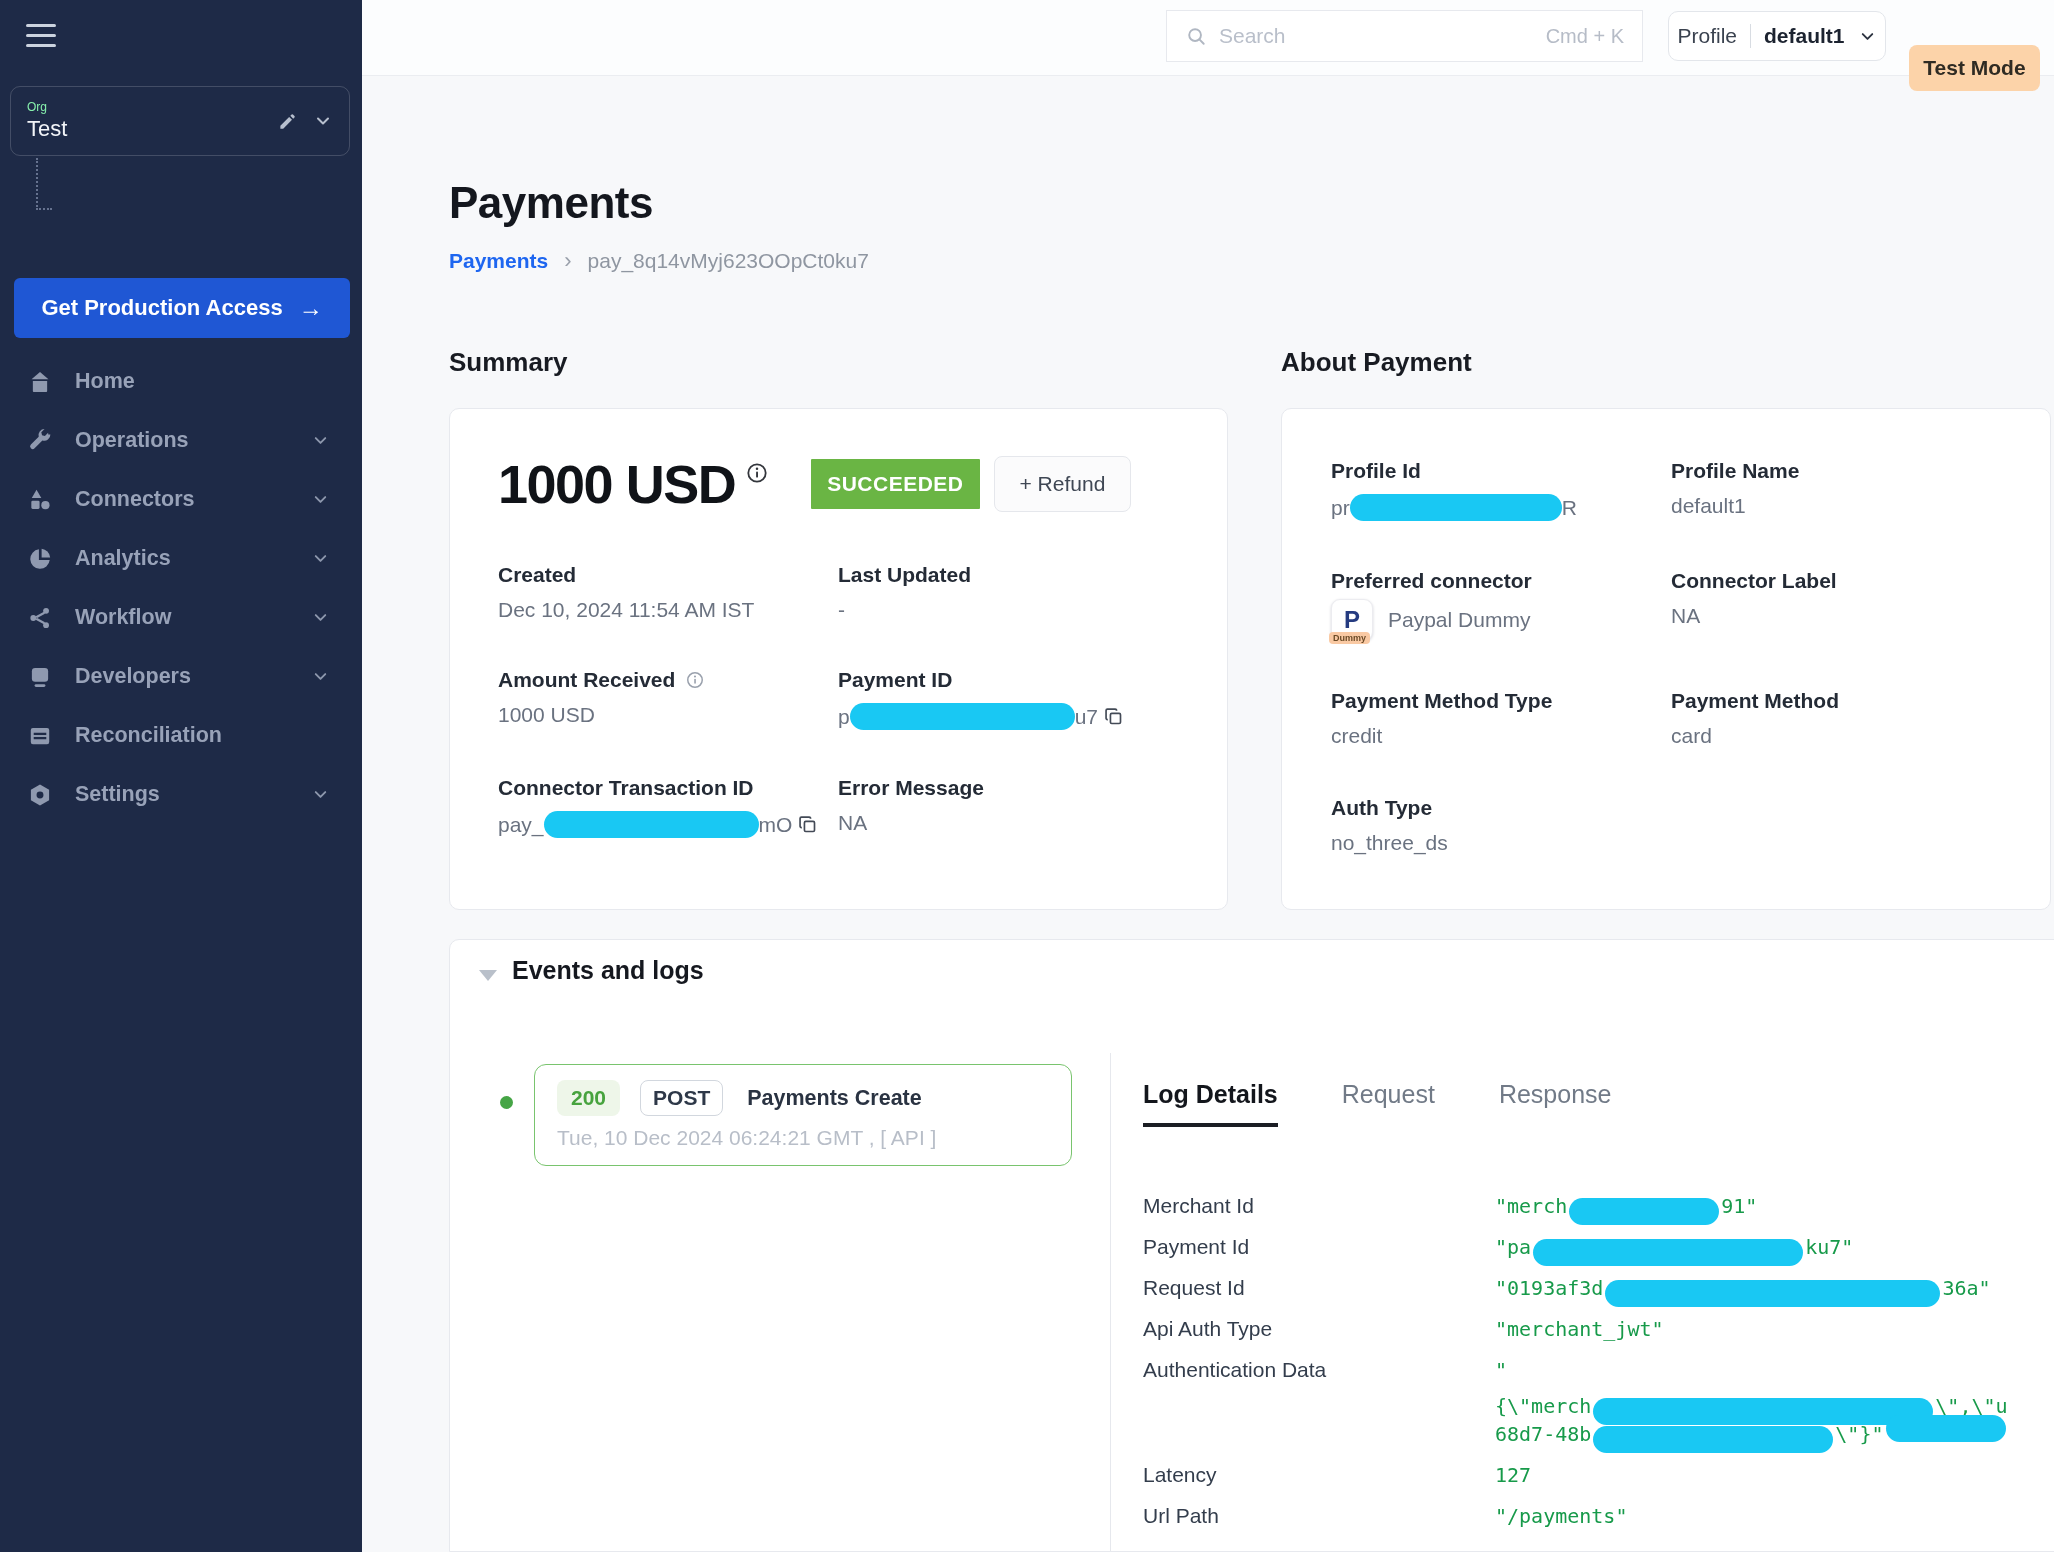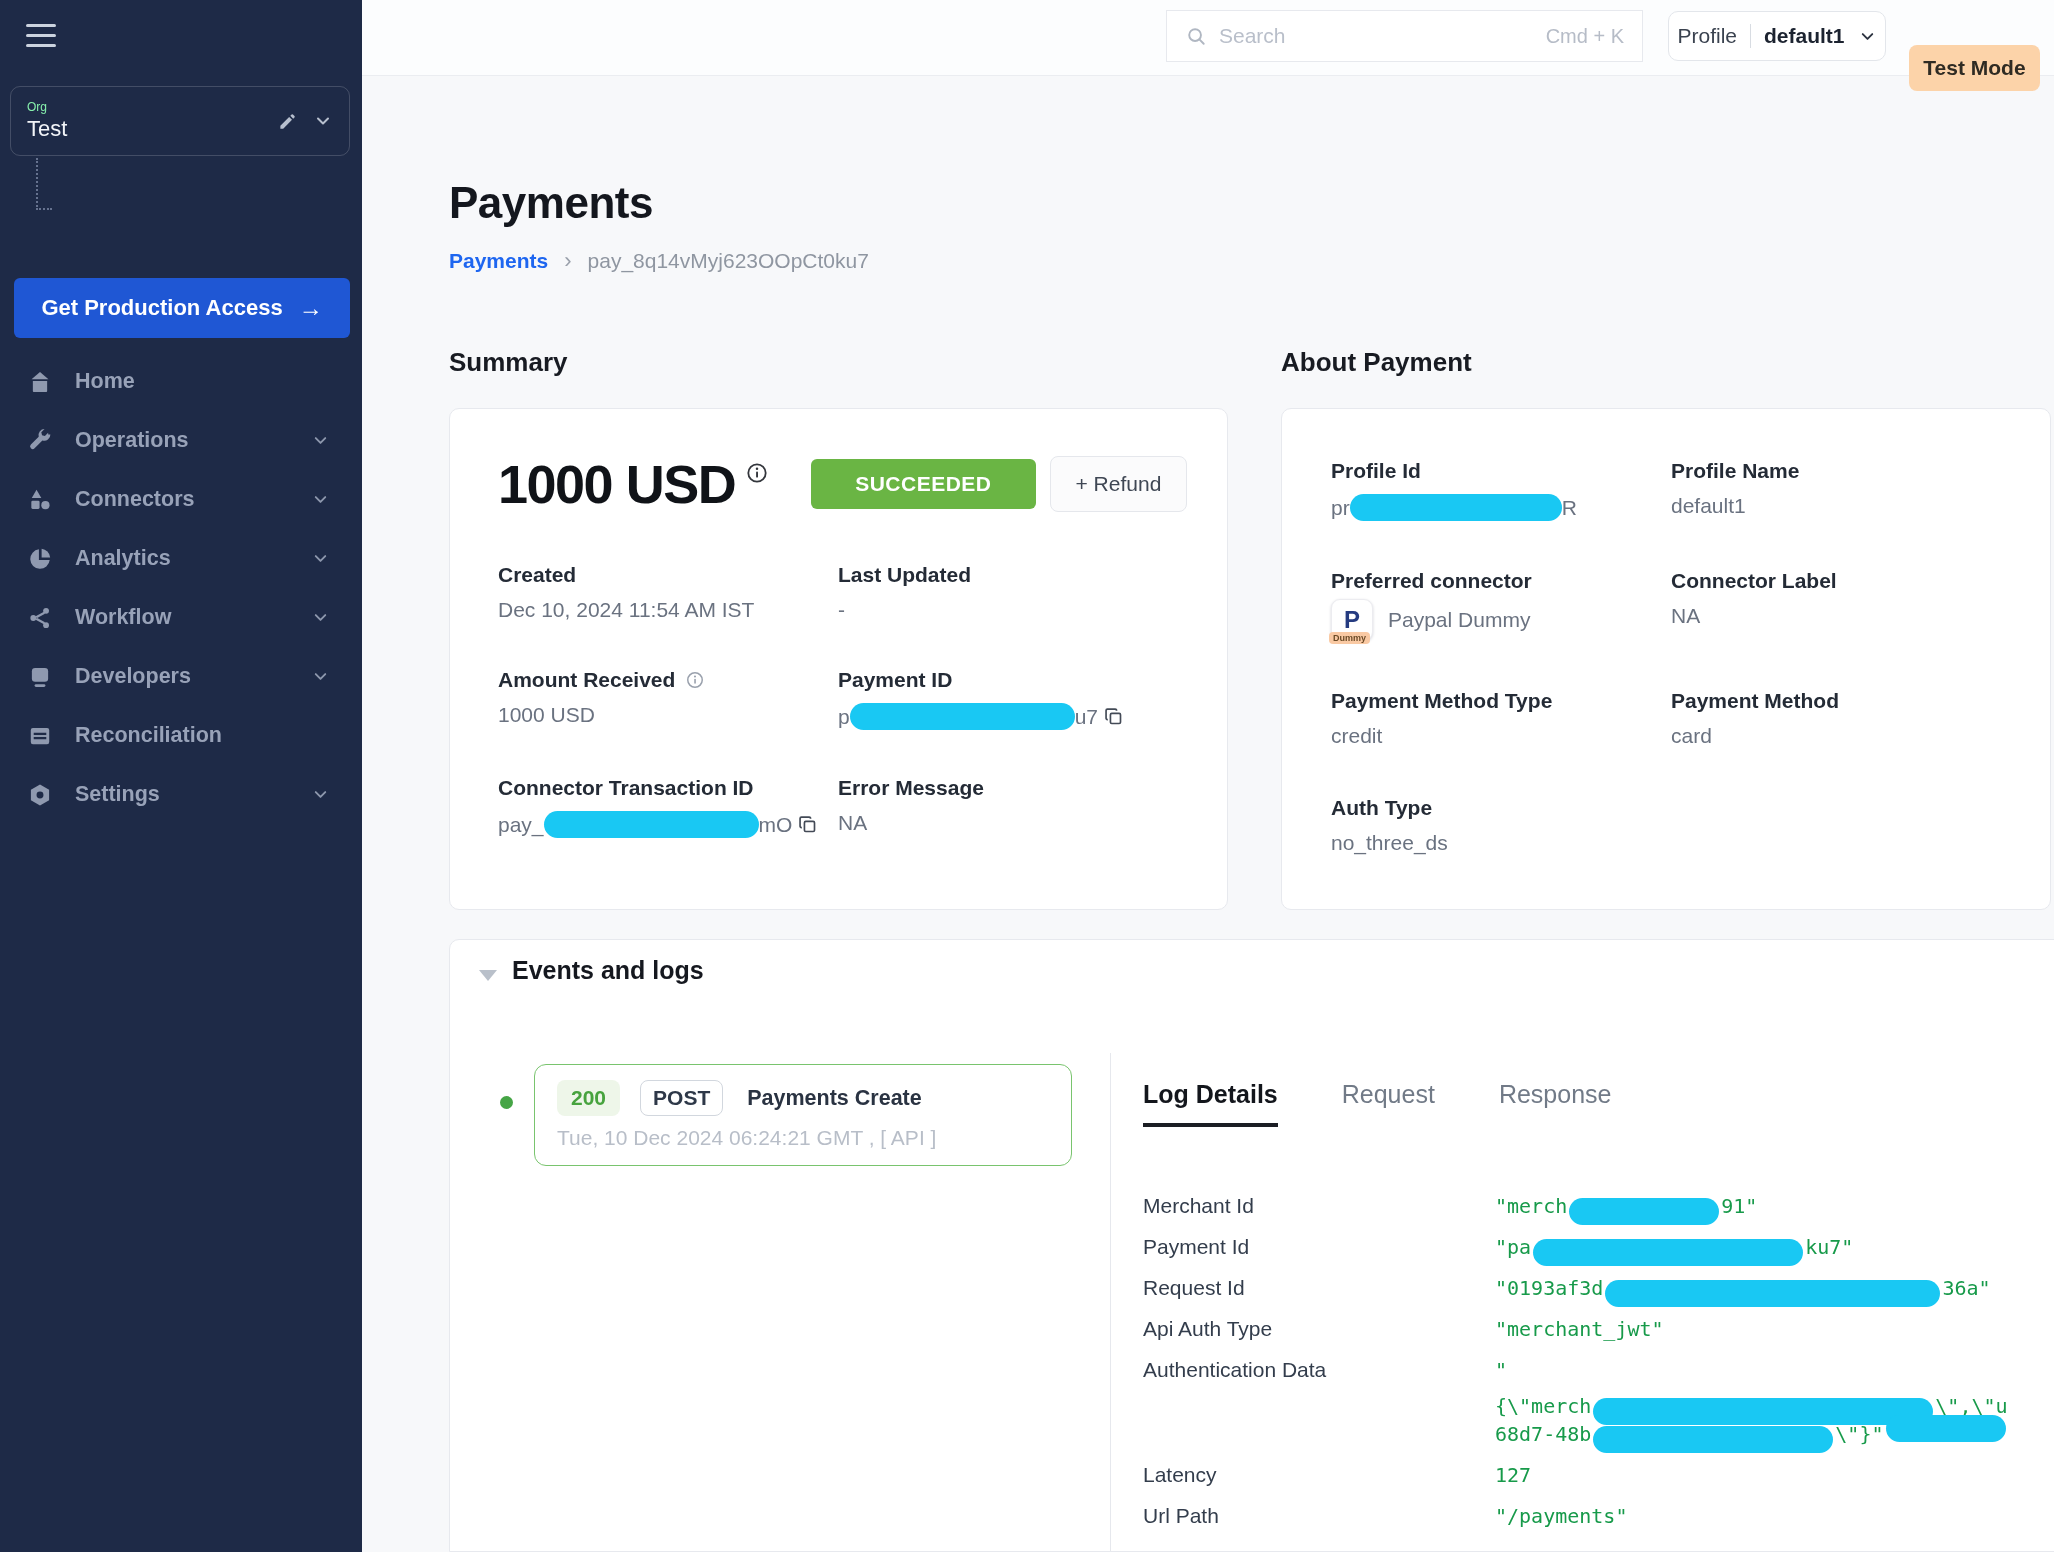--- a/index.html
+++ b/index.html
@@ -51,21 +51,21 @@
   .bc-sep { font-size:22px; color:#9aa0ab; }
   .bc-current { font-size:21px; color:#8f96a1; }
   .section-h { position:absolute; font-size:26px; font-weight:700; color:#181b22; }
   .card { position:absolute; background:#fff; border:1px solid #e7e9ee; border-radius:10px; }
 
   
   .card-summary { left:449px; top:408px; width:779px; height:502px; }
   .amount-row { display:flex; align-items:center; padding:44px 0 0 48px; }
   .amount { font-size:54px; font-weight:800; color:#101318; letter-spacing:-1.5px; }
   .amount-info { margin:-18px 0 0 10px; color:#33363c; }
-  .status-badge { margin-left:42px; height:50px; padding:0 44px; background:#6ab544; border-radius:6px; color:#fff; font-size:21px; font-weight:700; letter-spacing:.5px; display:flex; align-items:center; }
+  .status-badge { margin-left:42px; height:50px; padding:0 16px; background:#6ab544; border-radius:1px; color:#fff; font-size:21px; font-weight:700; letter-spacing:.5px; display:flex; align-items:center; }
   .refund-btn { margin-left:14px; height:56px; padding:0 25px; background:#fbfbfc; border:1px solid #e5e7ec; border-radius:8px; font-size:21px; color:#3f4754; display:flex; align-items:center; cursor:pointer; }
   .fields-grid { display:grid; grid-template-columns:340px 1fr; row-gap:46px; margin:48px 40px 0 48px; }
   .f-label { font-size:21px; font-weight:600; color:#242b36; display:flex; align-items:center; gap:10px; }
   .f-label .inf { color:#9aa1ad; display:flex; }
   .f-value { margin-top:11px; font-size:21px; color:#6a7280; display:flex; align-items:center; }
   .redact { display:inline-block; height:27px; border-radius:14px; background:#19c8f3; vertical-align:middle; }
   .copy-ic { margin-left:5px; color:#434a56; display:flex; cursor:pointer; }
 
   
   .card-about { left:1281px; top:408px; width:770px; height:502px; }

